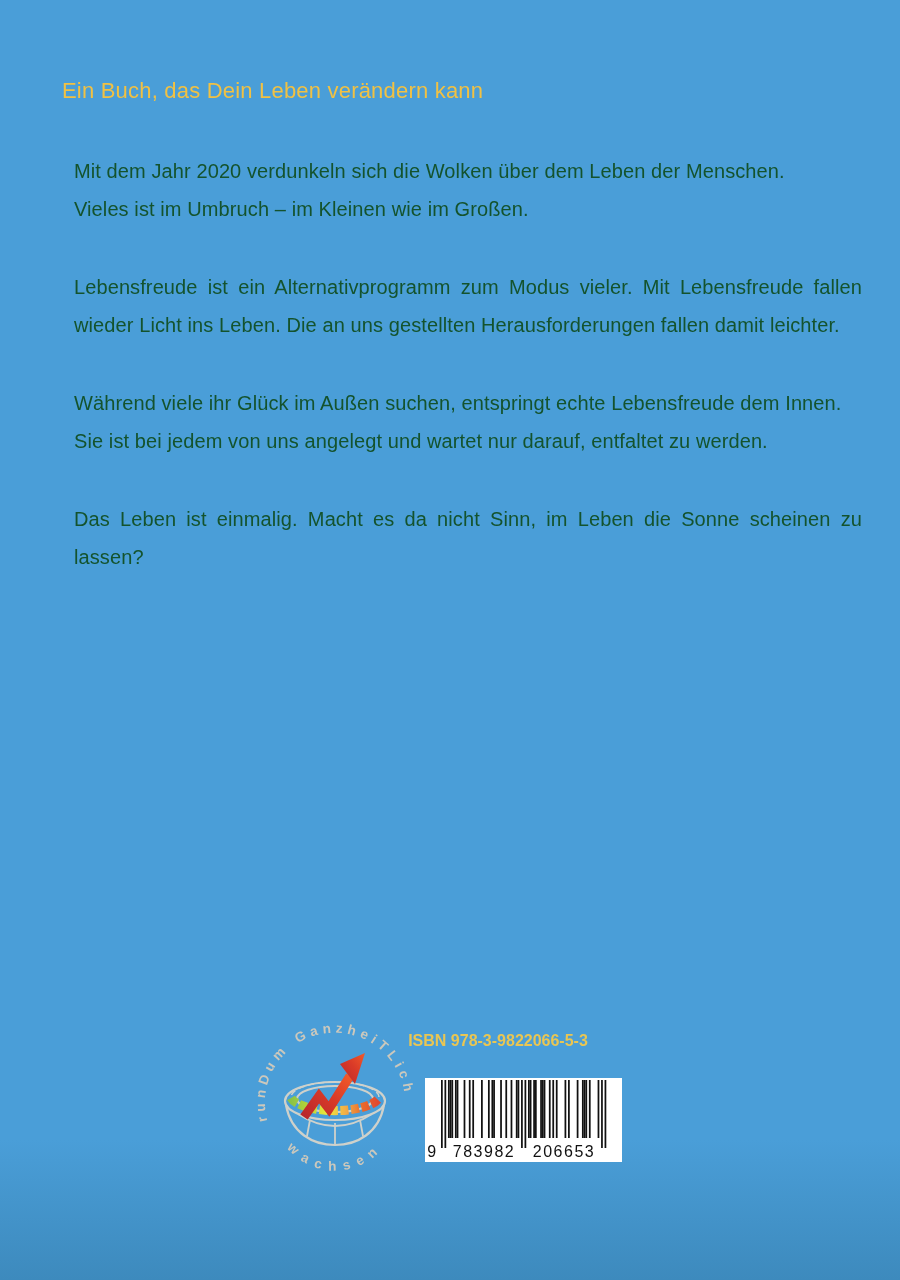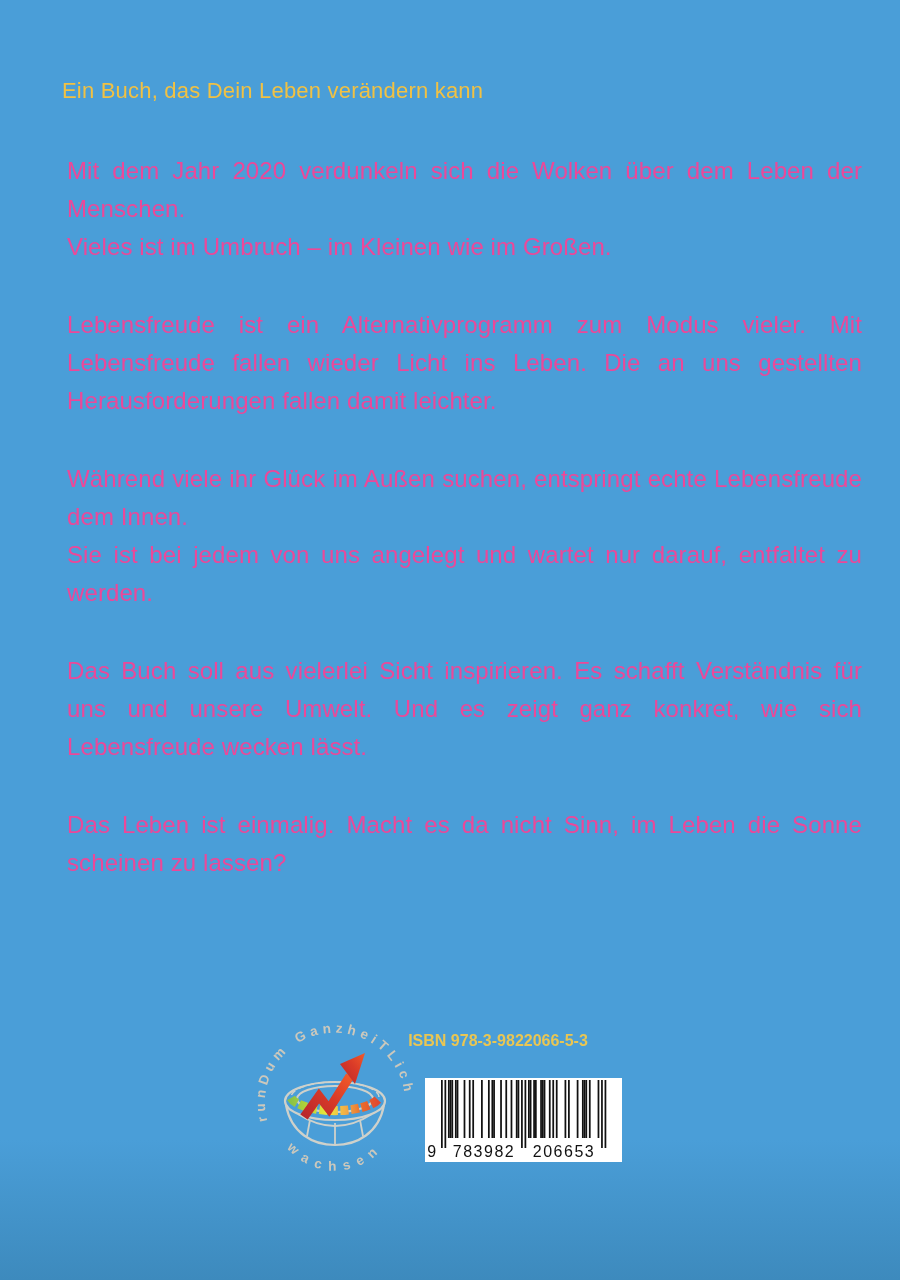--- a/index.html
+++ b/index.html
@@ -7,42 +7,41 @@
     width:900px;height:1280px;overflow:hidden;position:relative;
     background:linear-gradient(180deg,#4a9ed8 0px,#4a9ed8 1140px,#3d8abd 1280px);
     font-family:"Liberation Sans",sans-serif;
   }
   .cover{position:absolute;left:62px;top:76px;width:800px;}
   .tagline{
     color:#f1c143;font-size:22px;font-weight:normal;line-height:30px;
     margin:0 0 46px 0;letter-spacing:0.2px;
   }
   .para{
-    color:#ec4899;font-size:24px;line-height:38px;
-    margin:0 0 40px 5px;text-align:justify;white-space:pre-line;
+    color:#14532d;font-size:20px;line-height:38px;
+    margin:0 0 40px 12px;text-align:justify;white-space:pre-line;
     letter-spacing:0.1px;
   }
   .isbn-block{
     position:absolute;left:398px;top:1028px;width:200px;text-align:center;
     color:#e9c653;font-weight:bold;font-size:16px;line-height:25px;
   }
   .barcode-wrap{position:absolute;left:425px;top:1078px;width:197px;height:84px;}
   .logo-wrap{position:absolute;left:252px;top:1012px;width:166px;height:176px;}
 </style>
 </head>
 <body>
 
 <div class="cover">
   <h1 class="tagline">Ein Buch, das Dein Leben verändern kann</h1>
   <p class="para">Mit dem Jahr 2020 verdunkeln sich die Wolken über dem Leben der Menschen.
 Vieles ist im Umbruch – im Kleinen wie im Großen.</p>
   <p class="para">Lebensfreude ist ein Alternativprogramm zum Modus vieler. Mit Lebensfreude fallen wieder Licht ins Leben. Die an uns gestellten Herausforderungen fallen damit leichter.</p>
   <p class="para">Während viele ihr Glück im Außen suchen, entspringt echte Lebensfreude dem Innen.
 Sie ist bei jedem von uns angelegt und wartet nur darauf, entfaltet zu werden.</p>
-  <p class="para">Das Buch soll aus vielerlei Sicht inspirieren. Es schafft Verständnis für uns und unsere Umwelt. Und es zeigt ganz konkret, wie sich Lebensfreude wecken lässt.</p>
   <p class="para">Das Leben ist einmalig. Macht es da nicht Sinn, im Leben die Sonne scheinen zu lassen?</p>
 </div>
 
 <div class="logo-wrap">
   <svg width="166" height="176" viewBox="0 0 166 176">
     <defs>
       <linearGradient id="rainbow" x1="0" y1="0" x2="1" y2="0">
         <stop offset="0" stop-color="#8dc63f"></stop>
         <stop offset="0.22" stop-color="#c5d92d"></stop>
         <stop offset="0.42" stop-color="#f7ec36"></stop>

